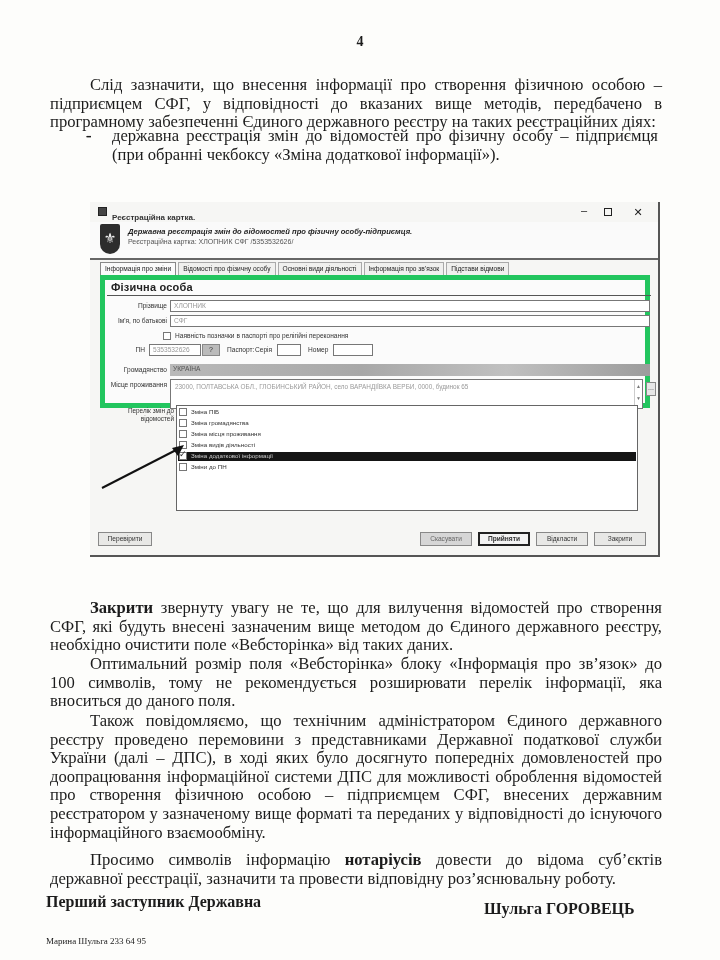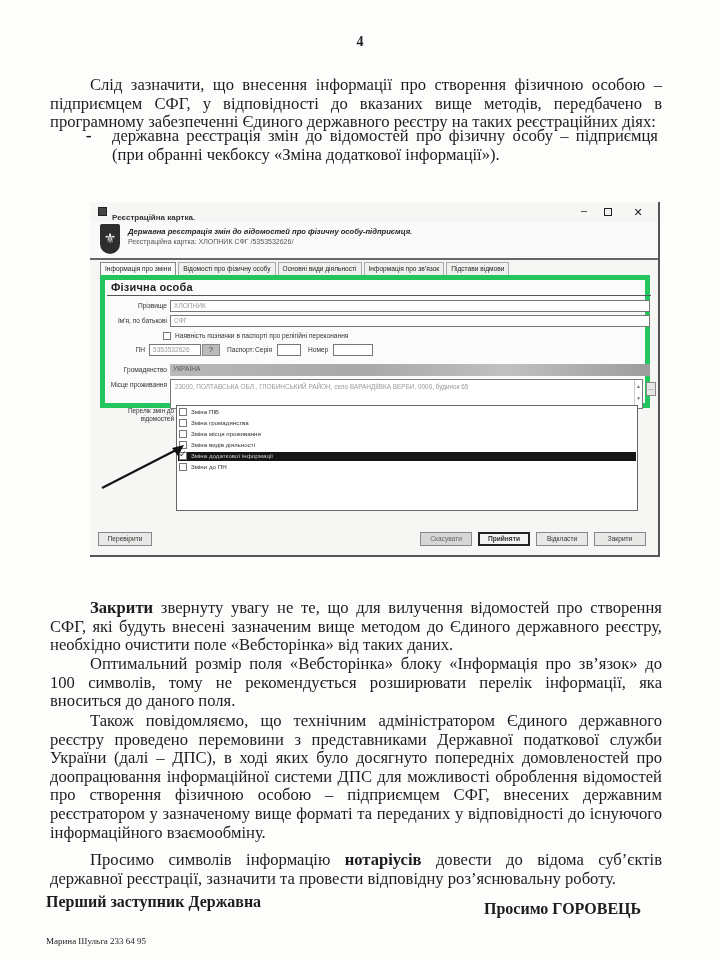--- a/index.html
+++ b/index.html
@@ -182,14 +182,14 @@
 
 <p class="para" style="top:573px;"><span class="indent"></span><b>Закрити</b><span> звернуту увагу не те, що для вилучення відомостей про створення СФГ, які будуть внесені зазначеним вище методом до Єдиного державного реєстру, необхідно очистити поле «Вебсторінка» від таких даних.</span></p>
 
 <p class="para" style="top:629px;"><span class="indent"></span><span>Оптимальний розмір поля «Вебсторінка» блоку «Інформація про зв’язок» до 100 символів, тому не рекомендується розширювати перелік інформації, яка вноситься до даного поля.</span></p>
 
 <p class="para" style="top:686px;"><span class="indent"></span><span>Також повідомляємо, що технічним адміністратором Єдиного державного реєстру проведено перемовини з представниками Державної податкової служби України (далі – ДПС), в ході яких було досягнуто попередніх домовленостей про доопрацювання інформаційної системи ДПС для можливості оброблення відомостей про створення фізичною особою – підприємцем СФГ, внесених державним реєстратором у зазначеному вище форматі та переданих у відповідності до існуючого інформаційного взаємообміну.</span></p>
 
 <p class="para" style="top:825px;"><span class="indent"></span><span>Просимо символів інформацію </span><b>нотаріусів</b><span> довести до відома суб’єктів державної реєстрації, зазначити та провести відповідну роз’яснювальну роботу.</span></p>
 
 <div class="signer-title">Перший заступник Державна</div>
-<div class="signer-name">Просимо ГОРОВЕЦЬ</div>
+<div class="signer-name">Шульга ГОРОВЕЦЬ</div>
 <div class="executor">Марина Шульга  233 64 95</div>
 
 </body></html>

